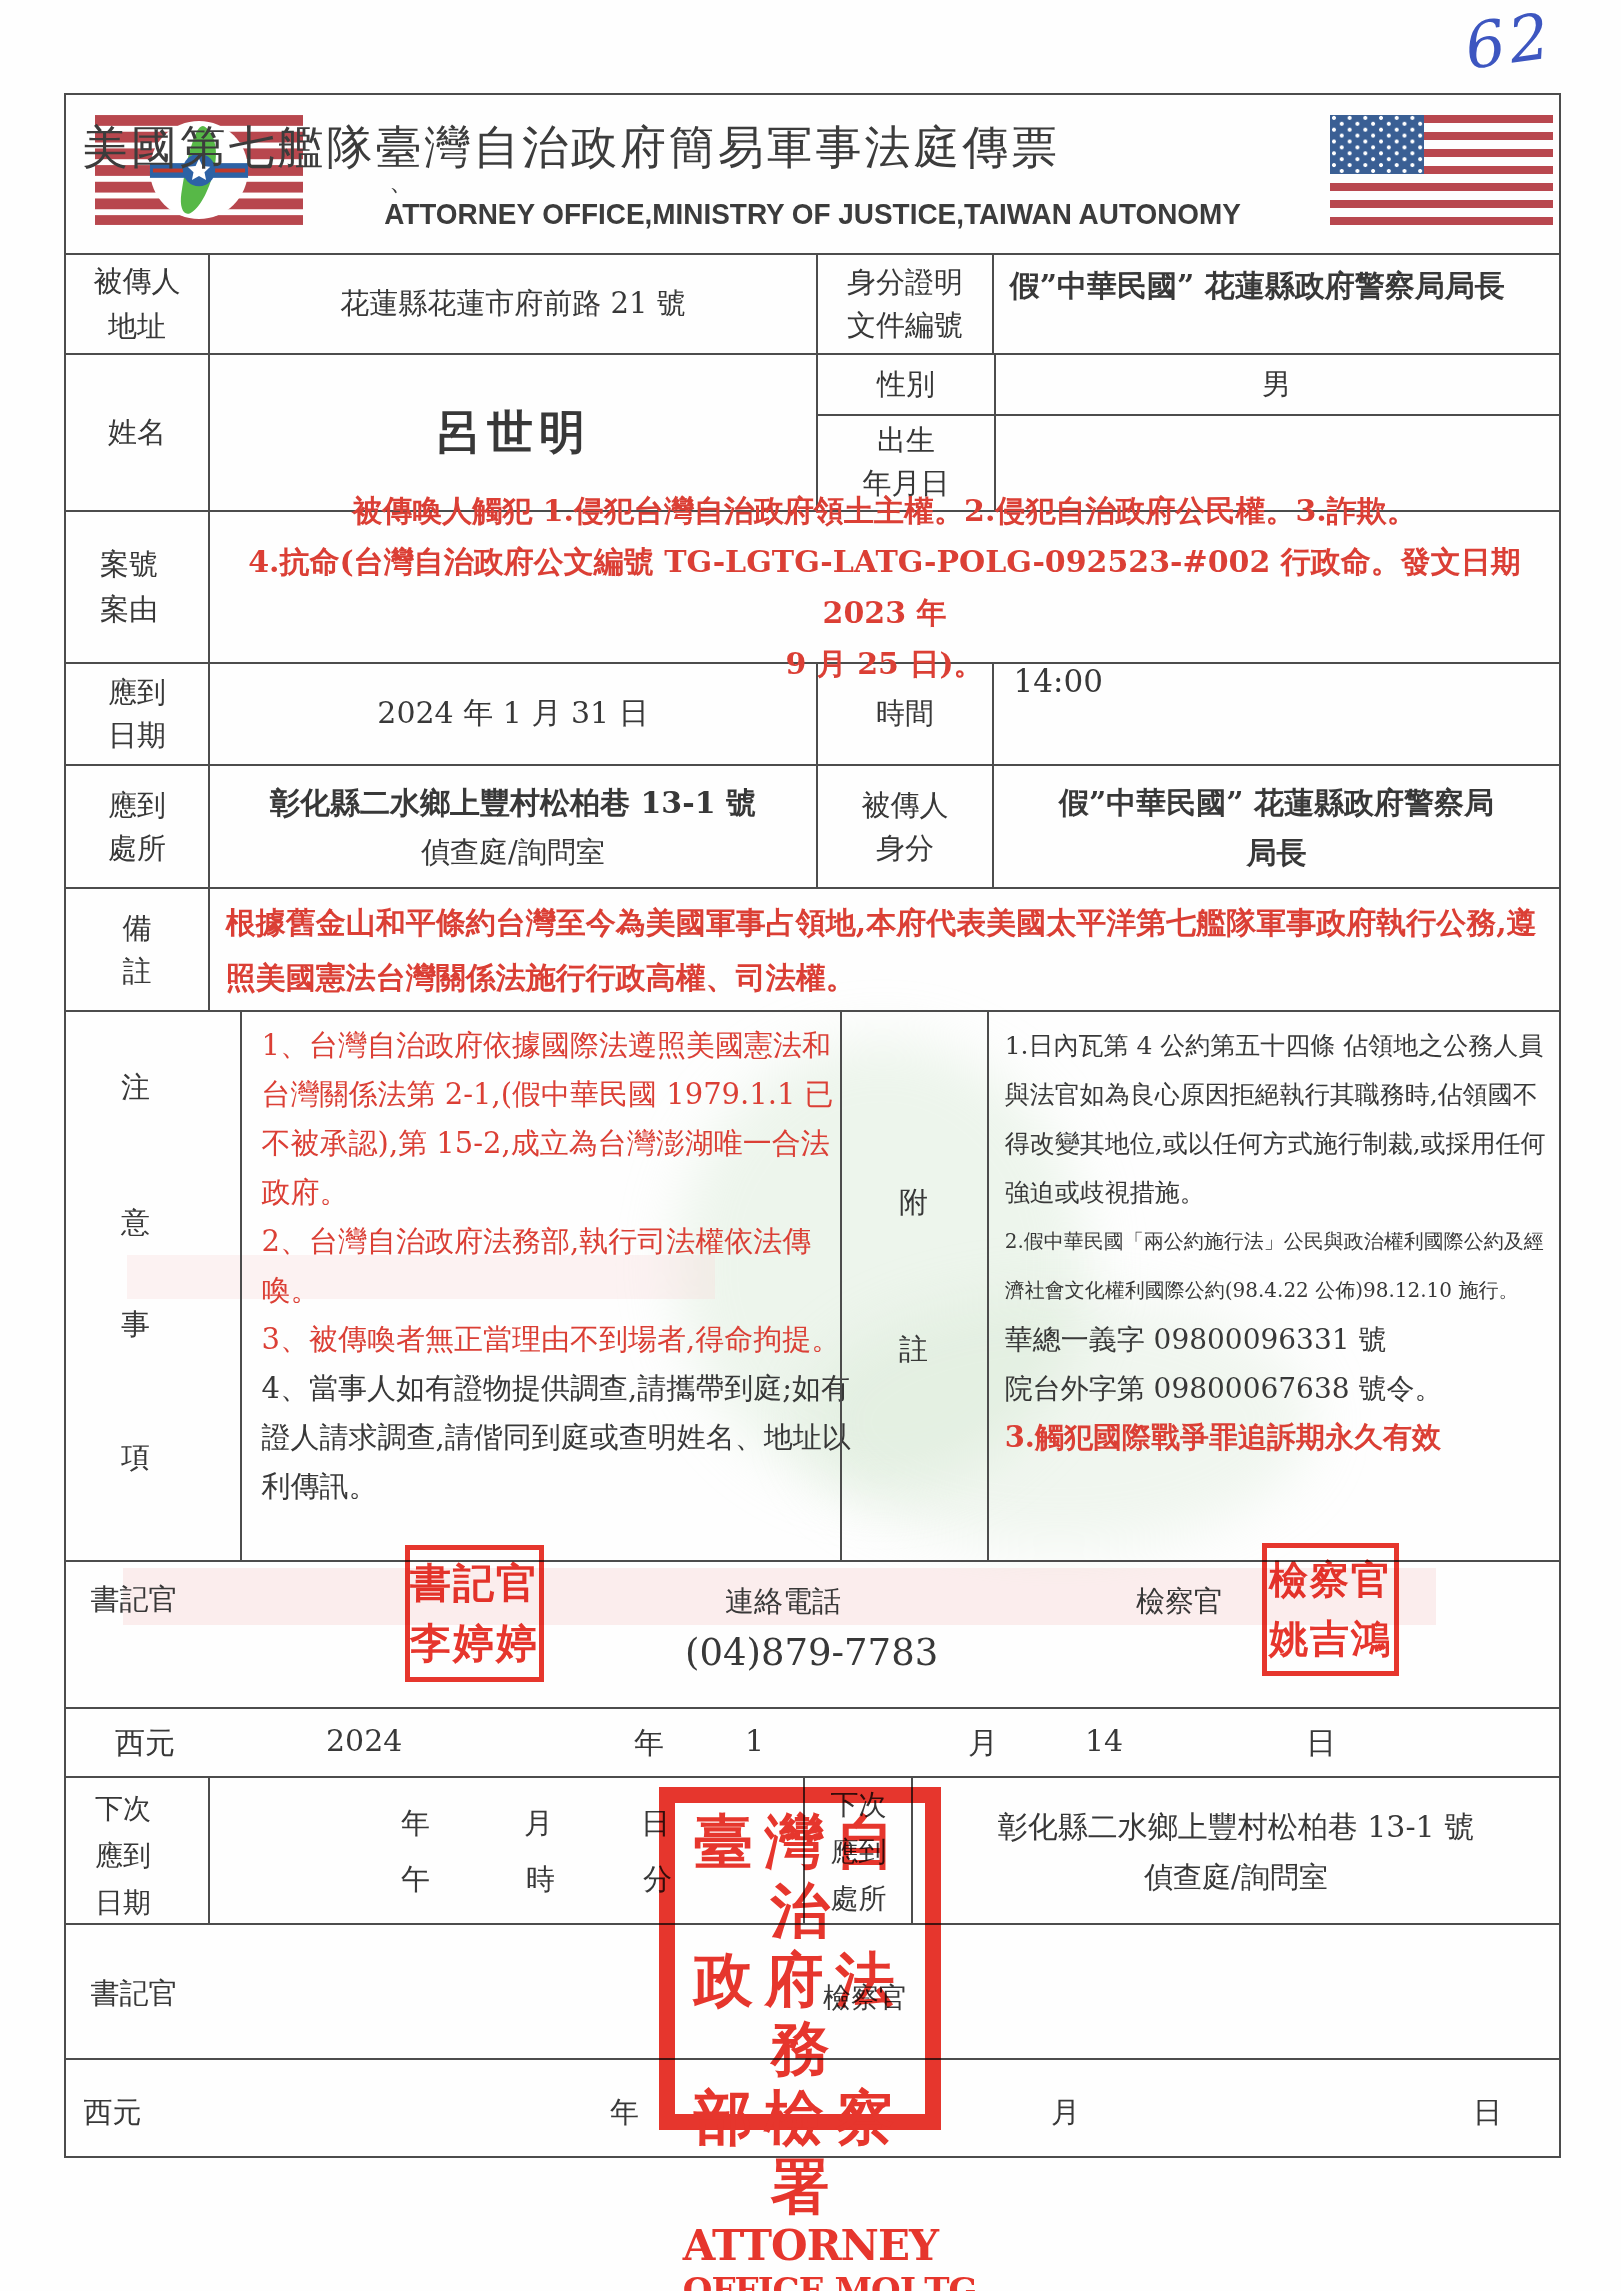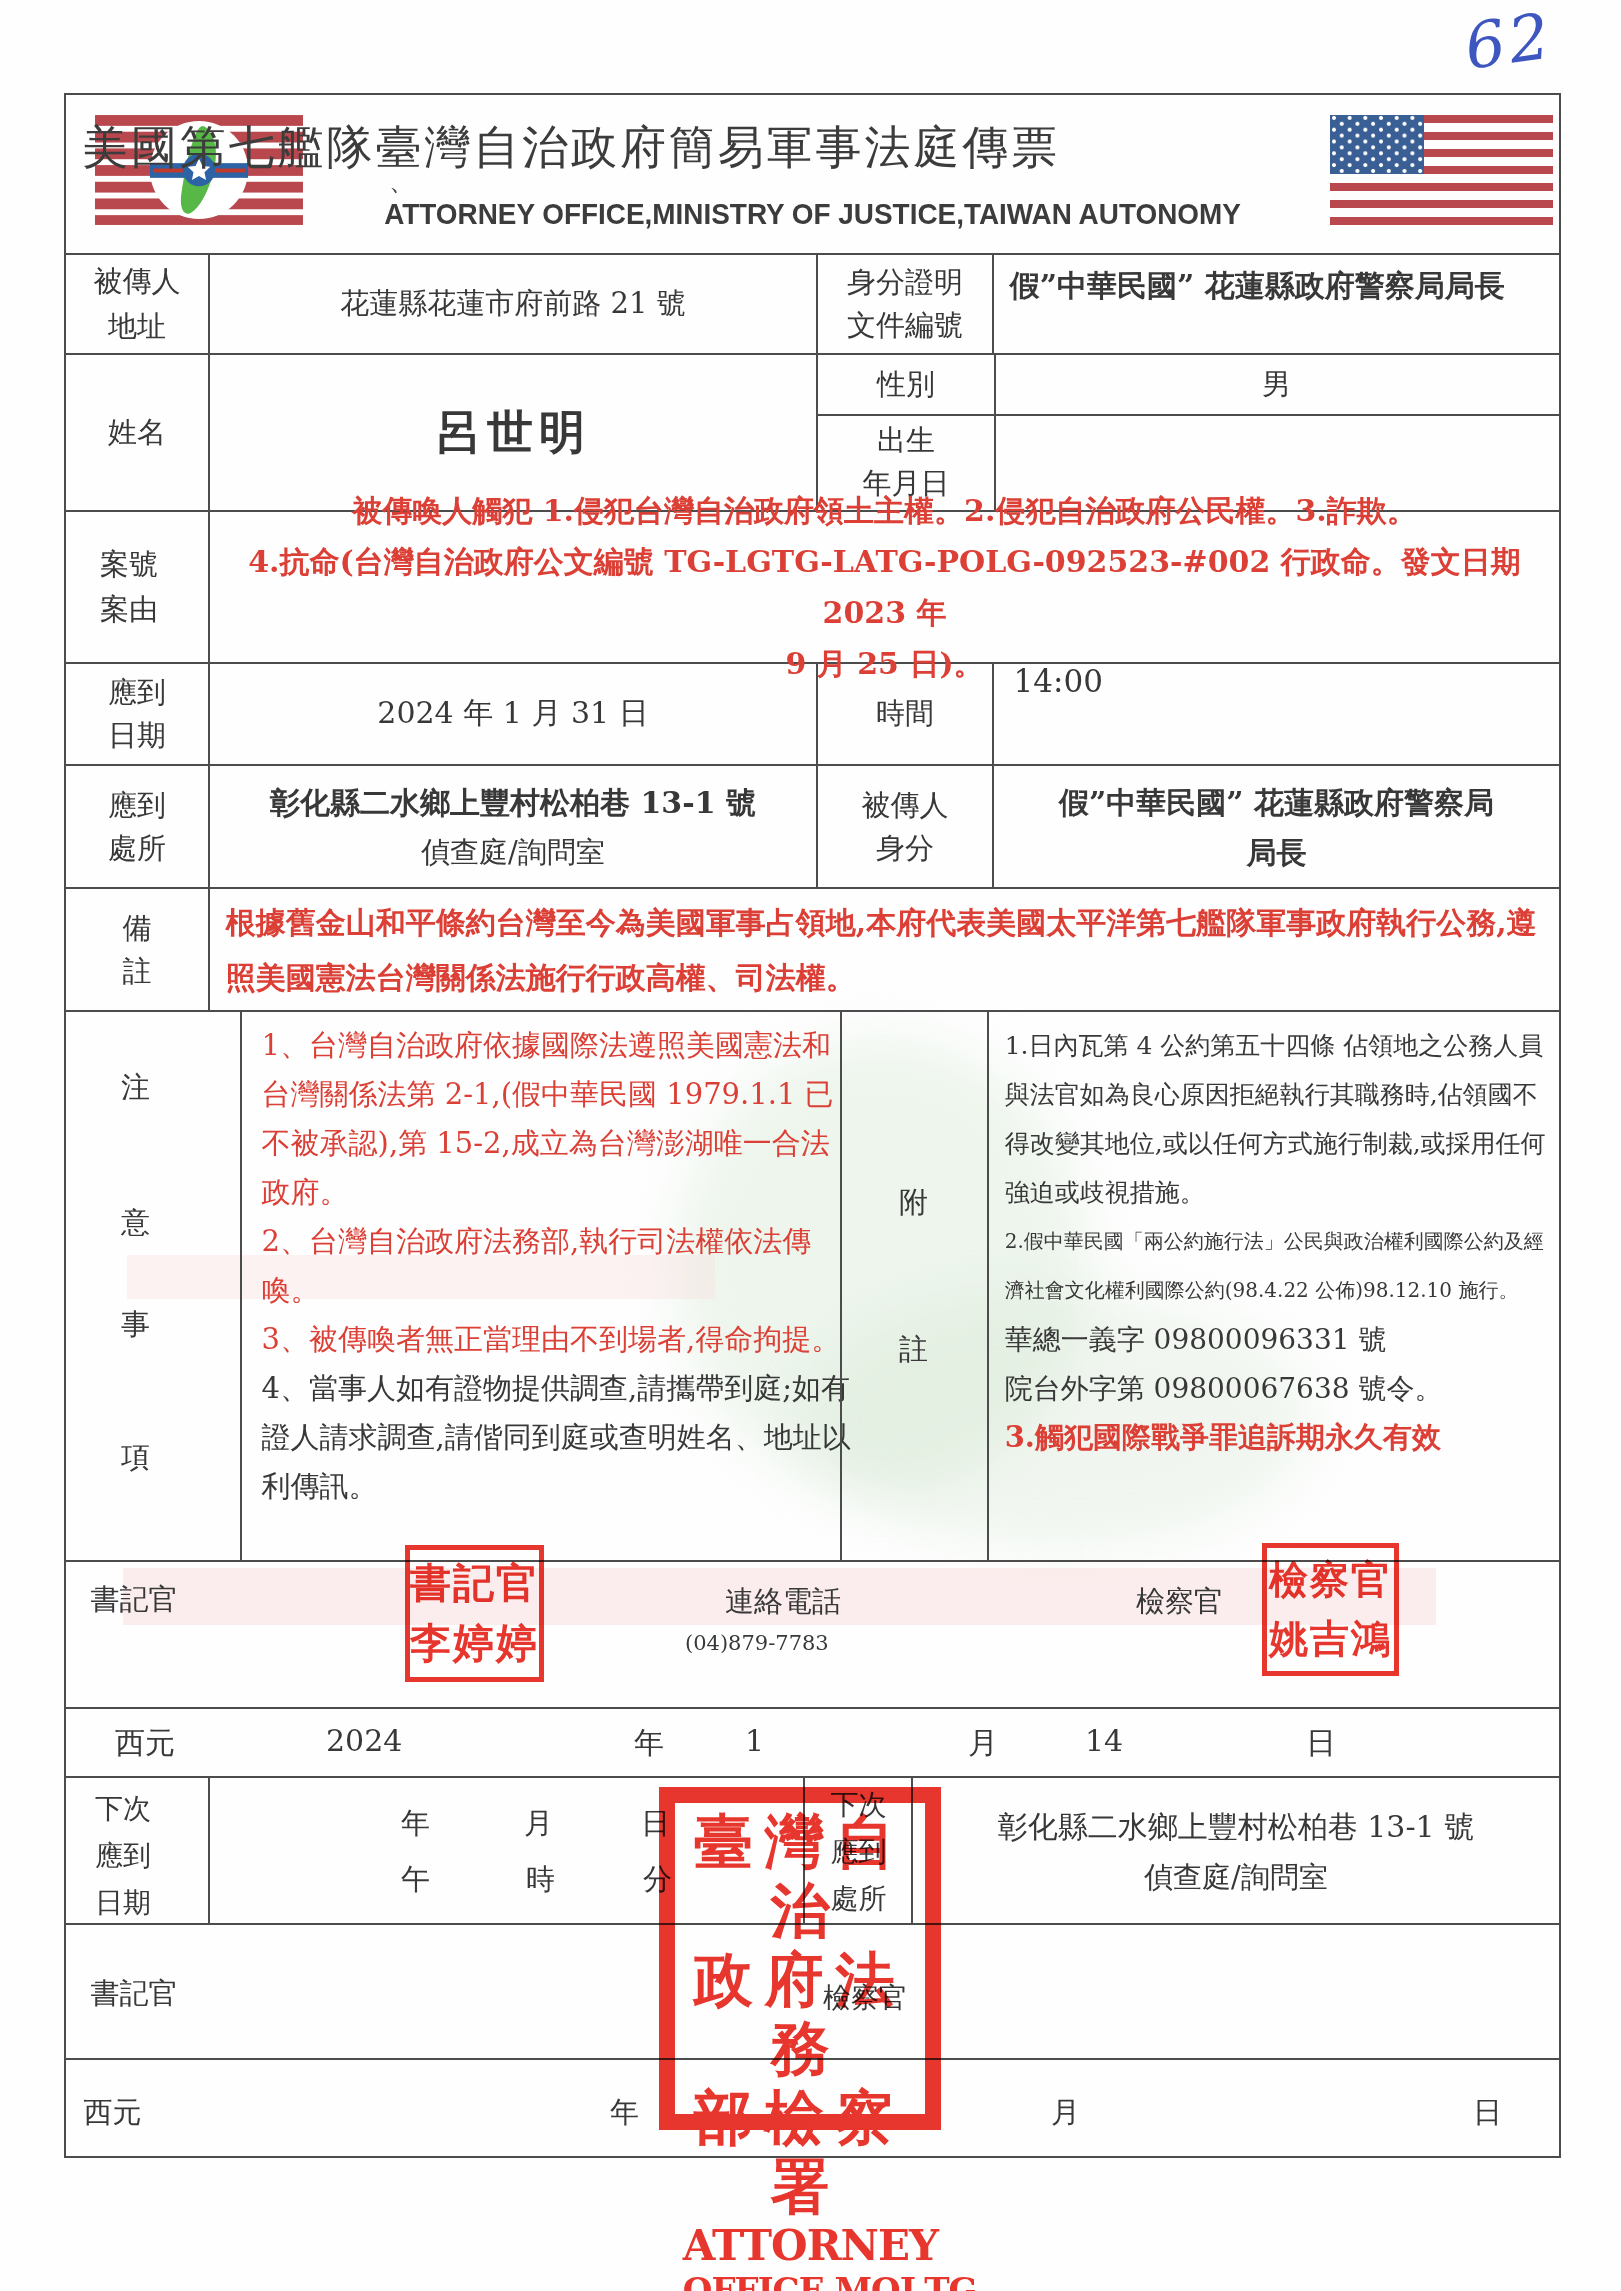--- a/index.html
+++ b/index.html
@@ -217,21 +217,21 @@
         <div class="txt para" style="font-size:20px;">2.假中華民國「兩公約施行法」公民與政治權利國際公約及經濟社會文化權利國際公約(98.4.22 公佈)98.12.10 施行。</div>
         <div class="txt para" style="font-size:28px;">華總一義字 09800096331 號</div>
         <div class="txt para" style="font-size:28px;">院台外字第 09800067638 號令。</div>
         <div class="txt red bold para" style="font-size:29px;">3.觸犯國際戰爭罪追訴期永久有效</div>
       </div>
     </div>
 
     <div class="row" style="top:1467px;height:147px;">
       <div class="abs txt" style="left:24.5px;top:17.6px;">書記官</div>
       <div class="abs txt" style="left:659px;top:19.6px;">連絡電話</div>
-      <div class="abs txt" style="left:619px;top:69px;font-size:21px;">(04)879-7783</div>
+      <div class="abs txt" style="left:619px;top:69px;font-size:37px;">(04)879-7783</div>
       <div class="abs txt" style="left:1070px;top:19.6px;">檢察官</div>
     </div>
 
     <div class="row" style="top:1614px;height:69px;">
       <div class="abs txt" style="left:49px;top:13.7px;font-size:30px;">西元</div>
       <div class="abs txt" style="left:260px;top:13.7px;font-size:30px;">2024</div>
       <div class="abs txt" style="left:568px;top:13.7px;font-size:30px;">年</div>
       <div class="abs txt" style="left:679px;top:13.7px;font-size:30px;">1</div>
       <div class="abs txt" style="left:902px;top:13.7px;font-size:30px;">月</div>
       <div class="abs txt" style="left:1019px;top:13.7px;font-size:30px;">14</div>

